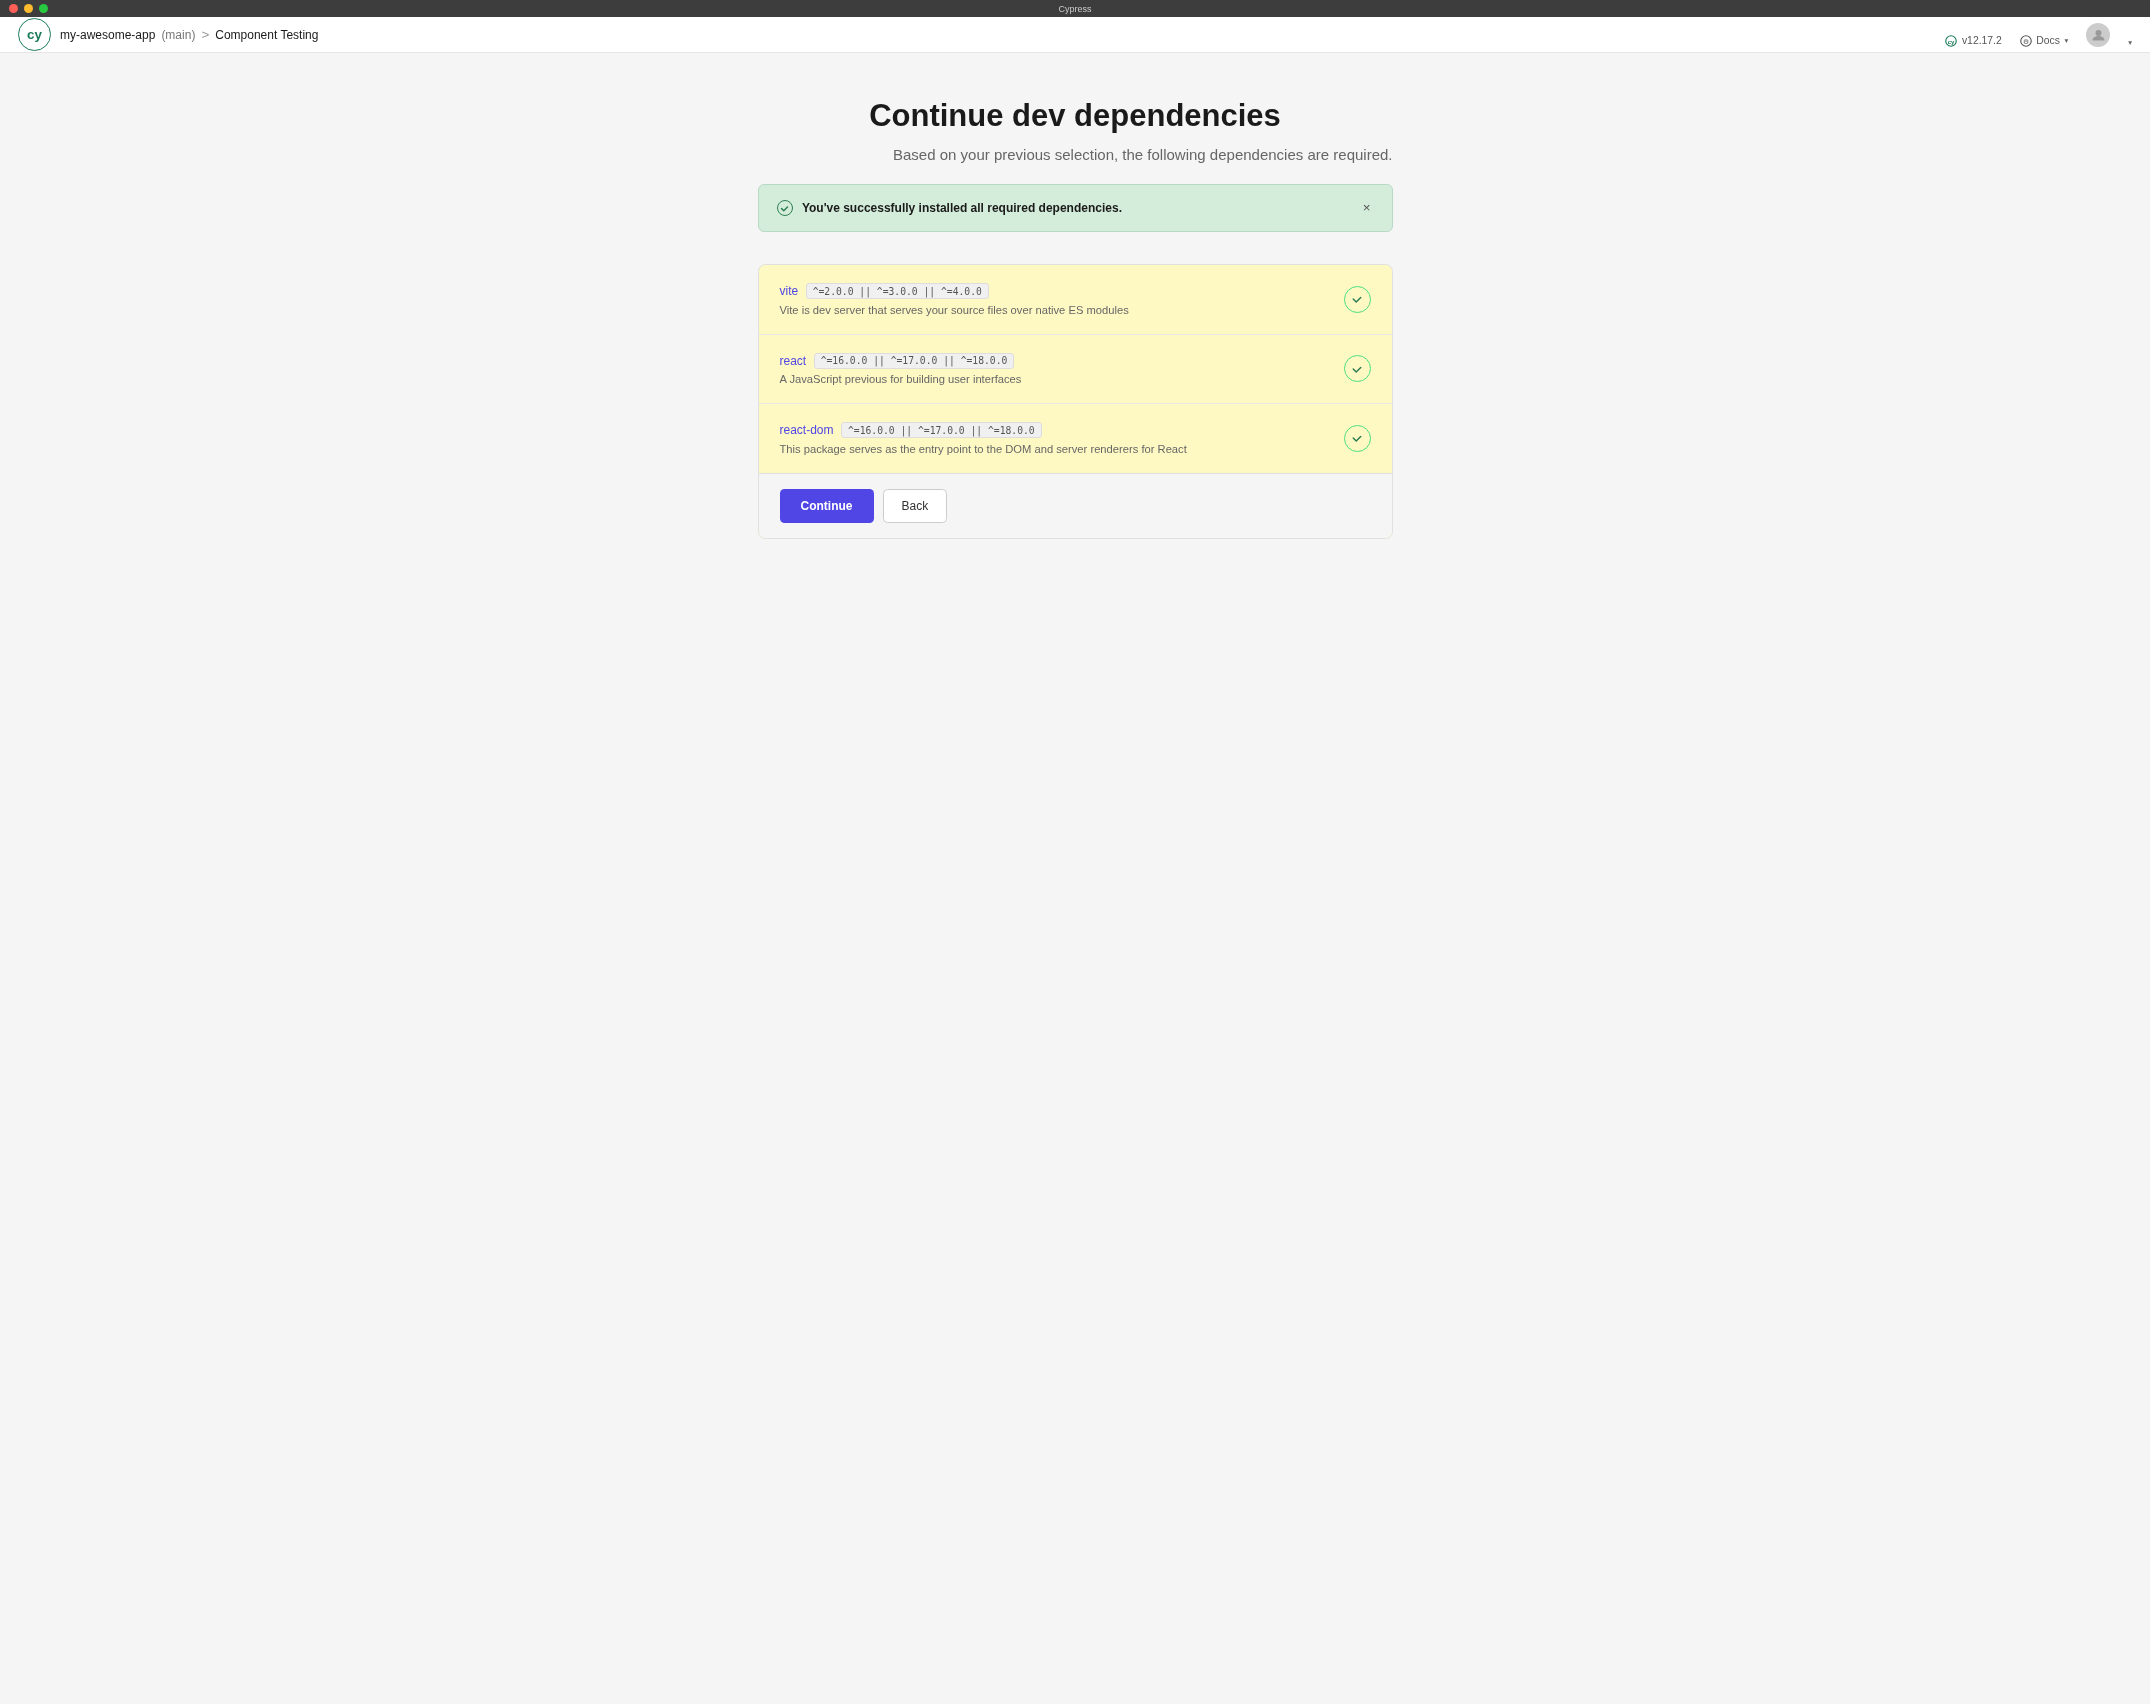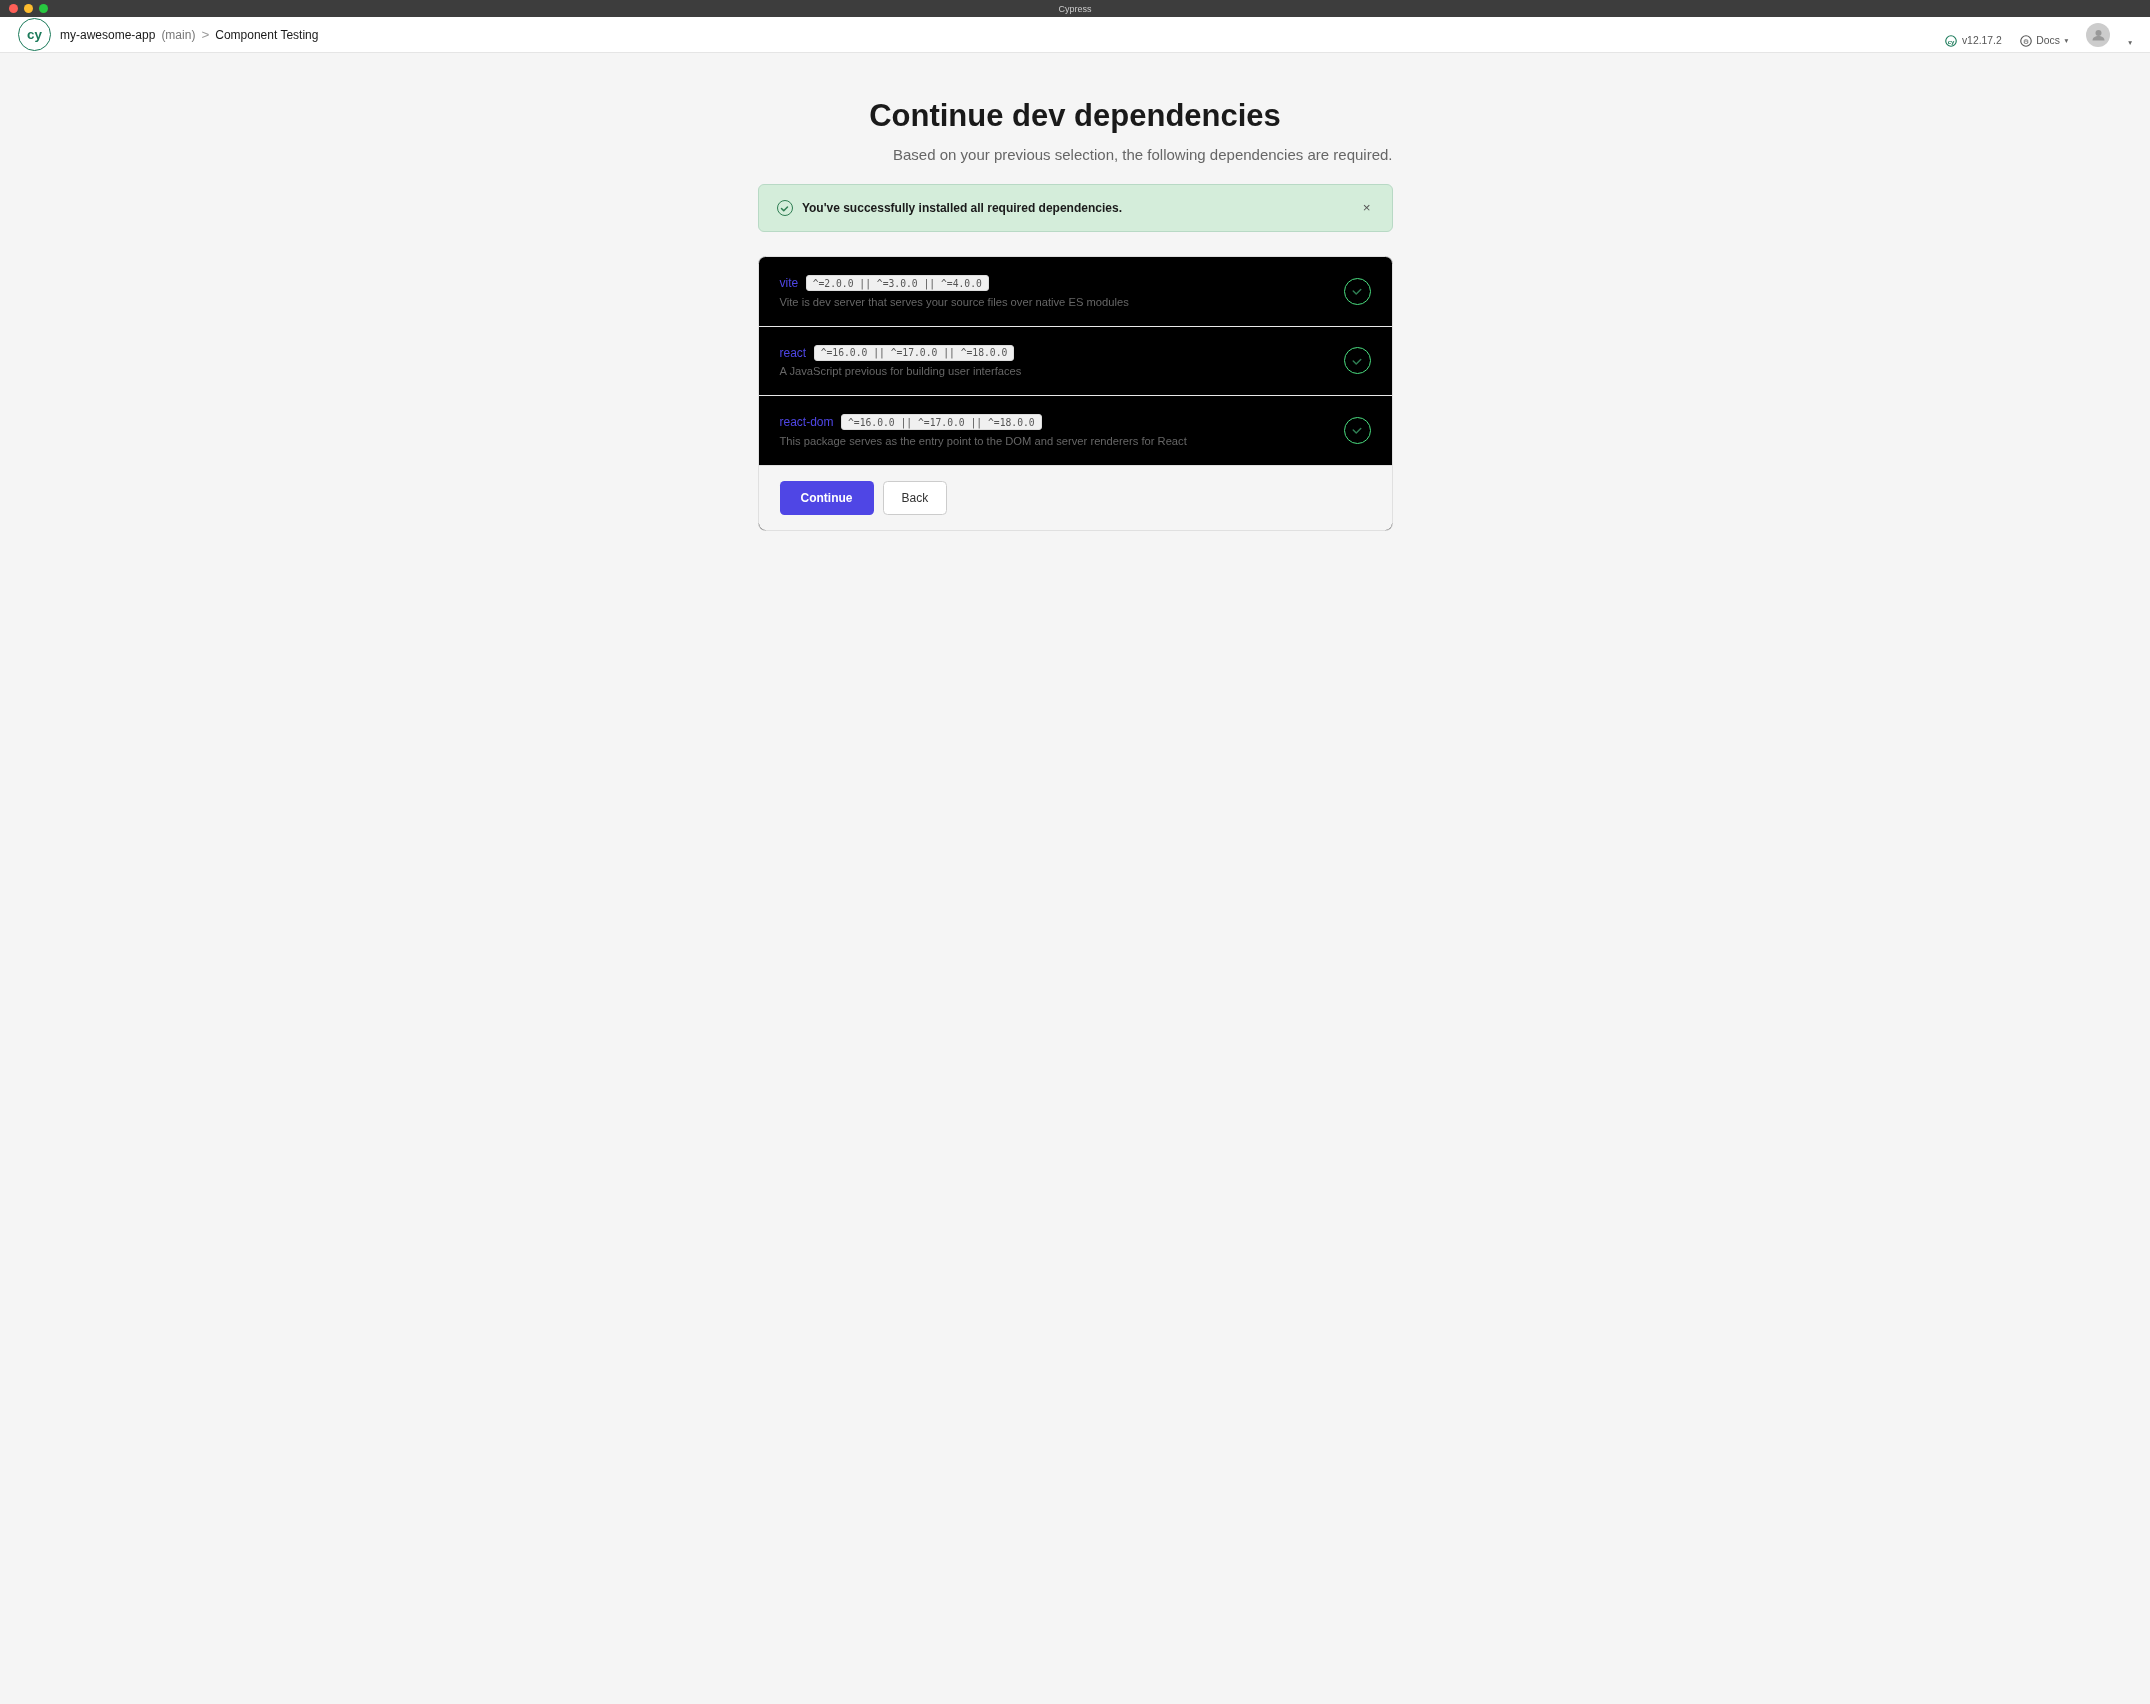--- a/index.html
+++ b/index.html
@@ -159,21 +159,21 @@
 
     
     .success-banner {
       background: #d4edda;
       border: 0.7px solid #b8d9c5;
       border-radius: 6px;
       padding: 13.4px 18px;
       display: flex;
       align-items: center;
       justify-content: space-between;
-      margin-bottom: 24px;
+      margin-bottom: 32px;
     }
 
     .success-banner-left {
       display: flex;
       align-items: center;
       gap: 9px;
     }
 
     .success-check-circle {
       width: 16.4px;
@@ -202,21 +202,21 @@
       border: none;
       cursor: pointer;
       font-size: 13.4px;
       color: #555;
       padding: 3px;
       line-height: 1;
     }
 
     
     .deps-card {
-      background: #000000;
+      background: #fef9c3;
       border: 0.7px solid #e0e0e0;
       border-radius: 7.5px;
       overflow: hidden;
     }
 
     .deps-list {
       padding: 0;
     }
 
     .dep-item {

